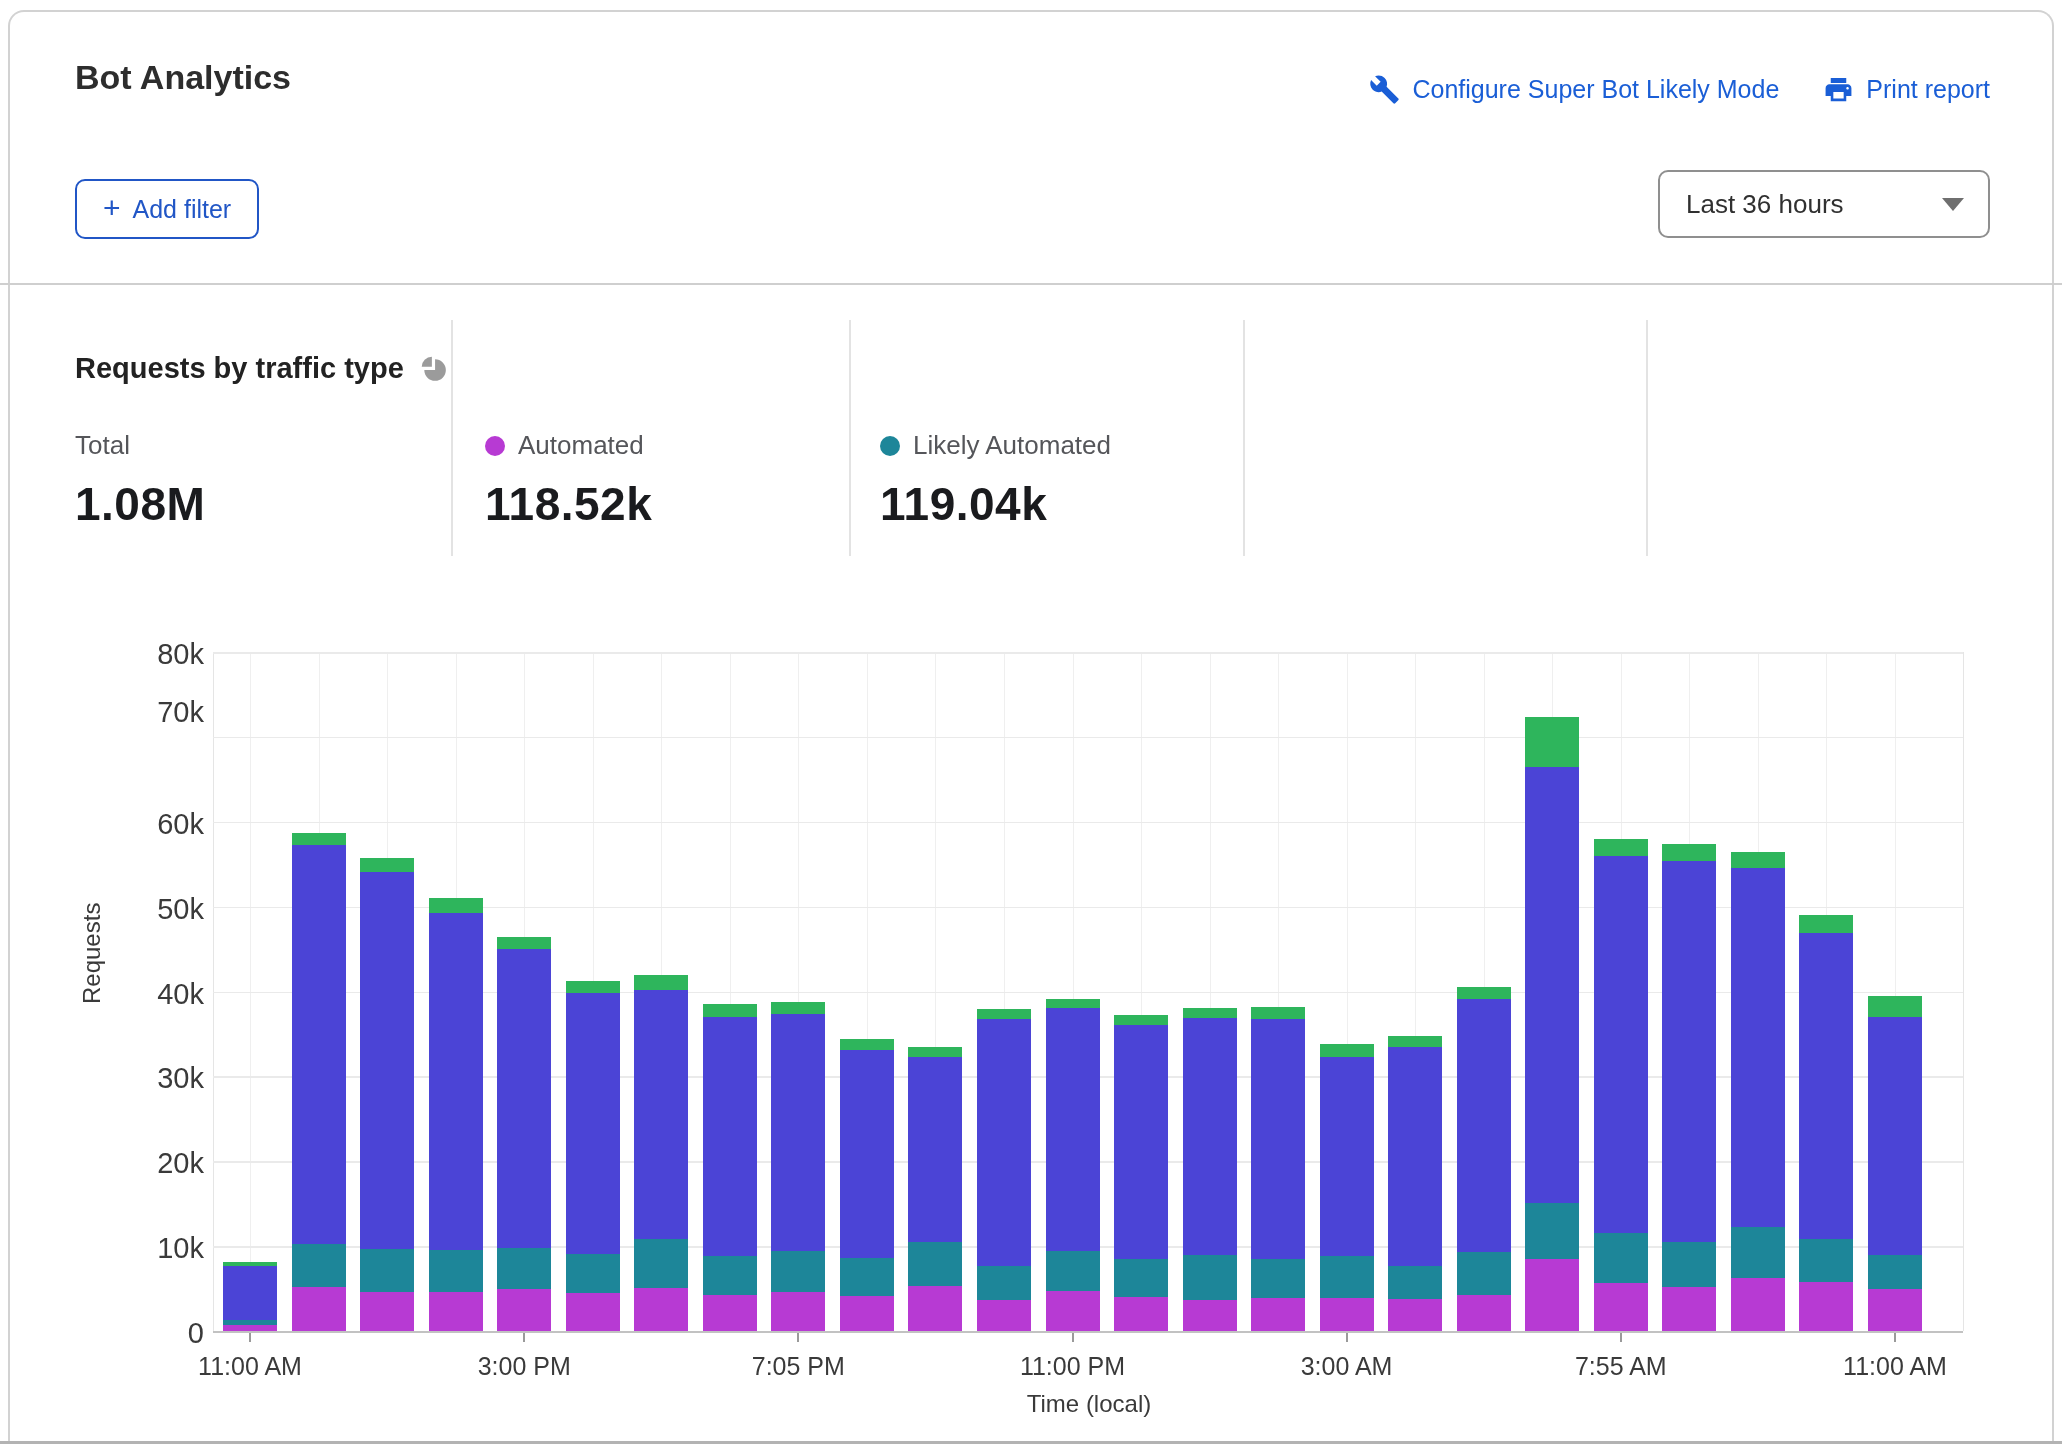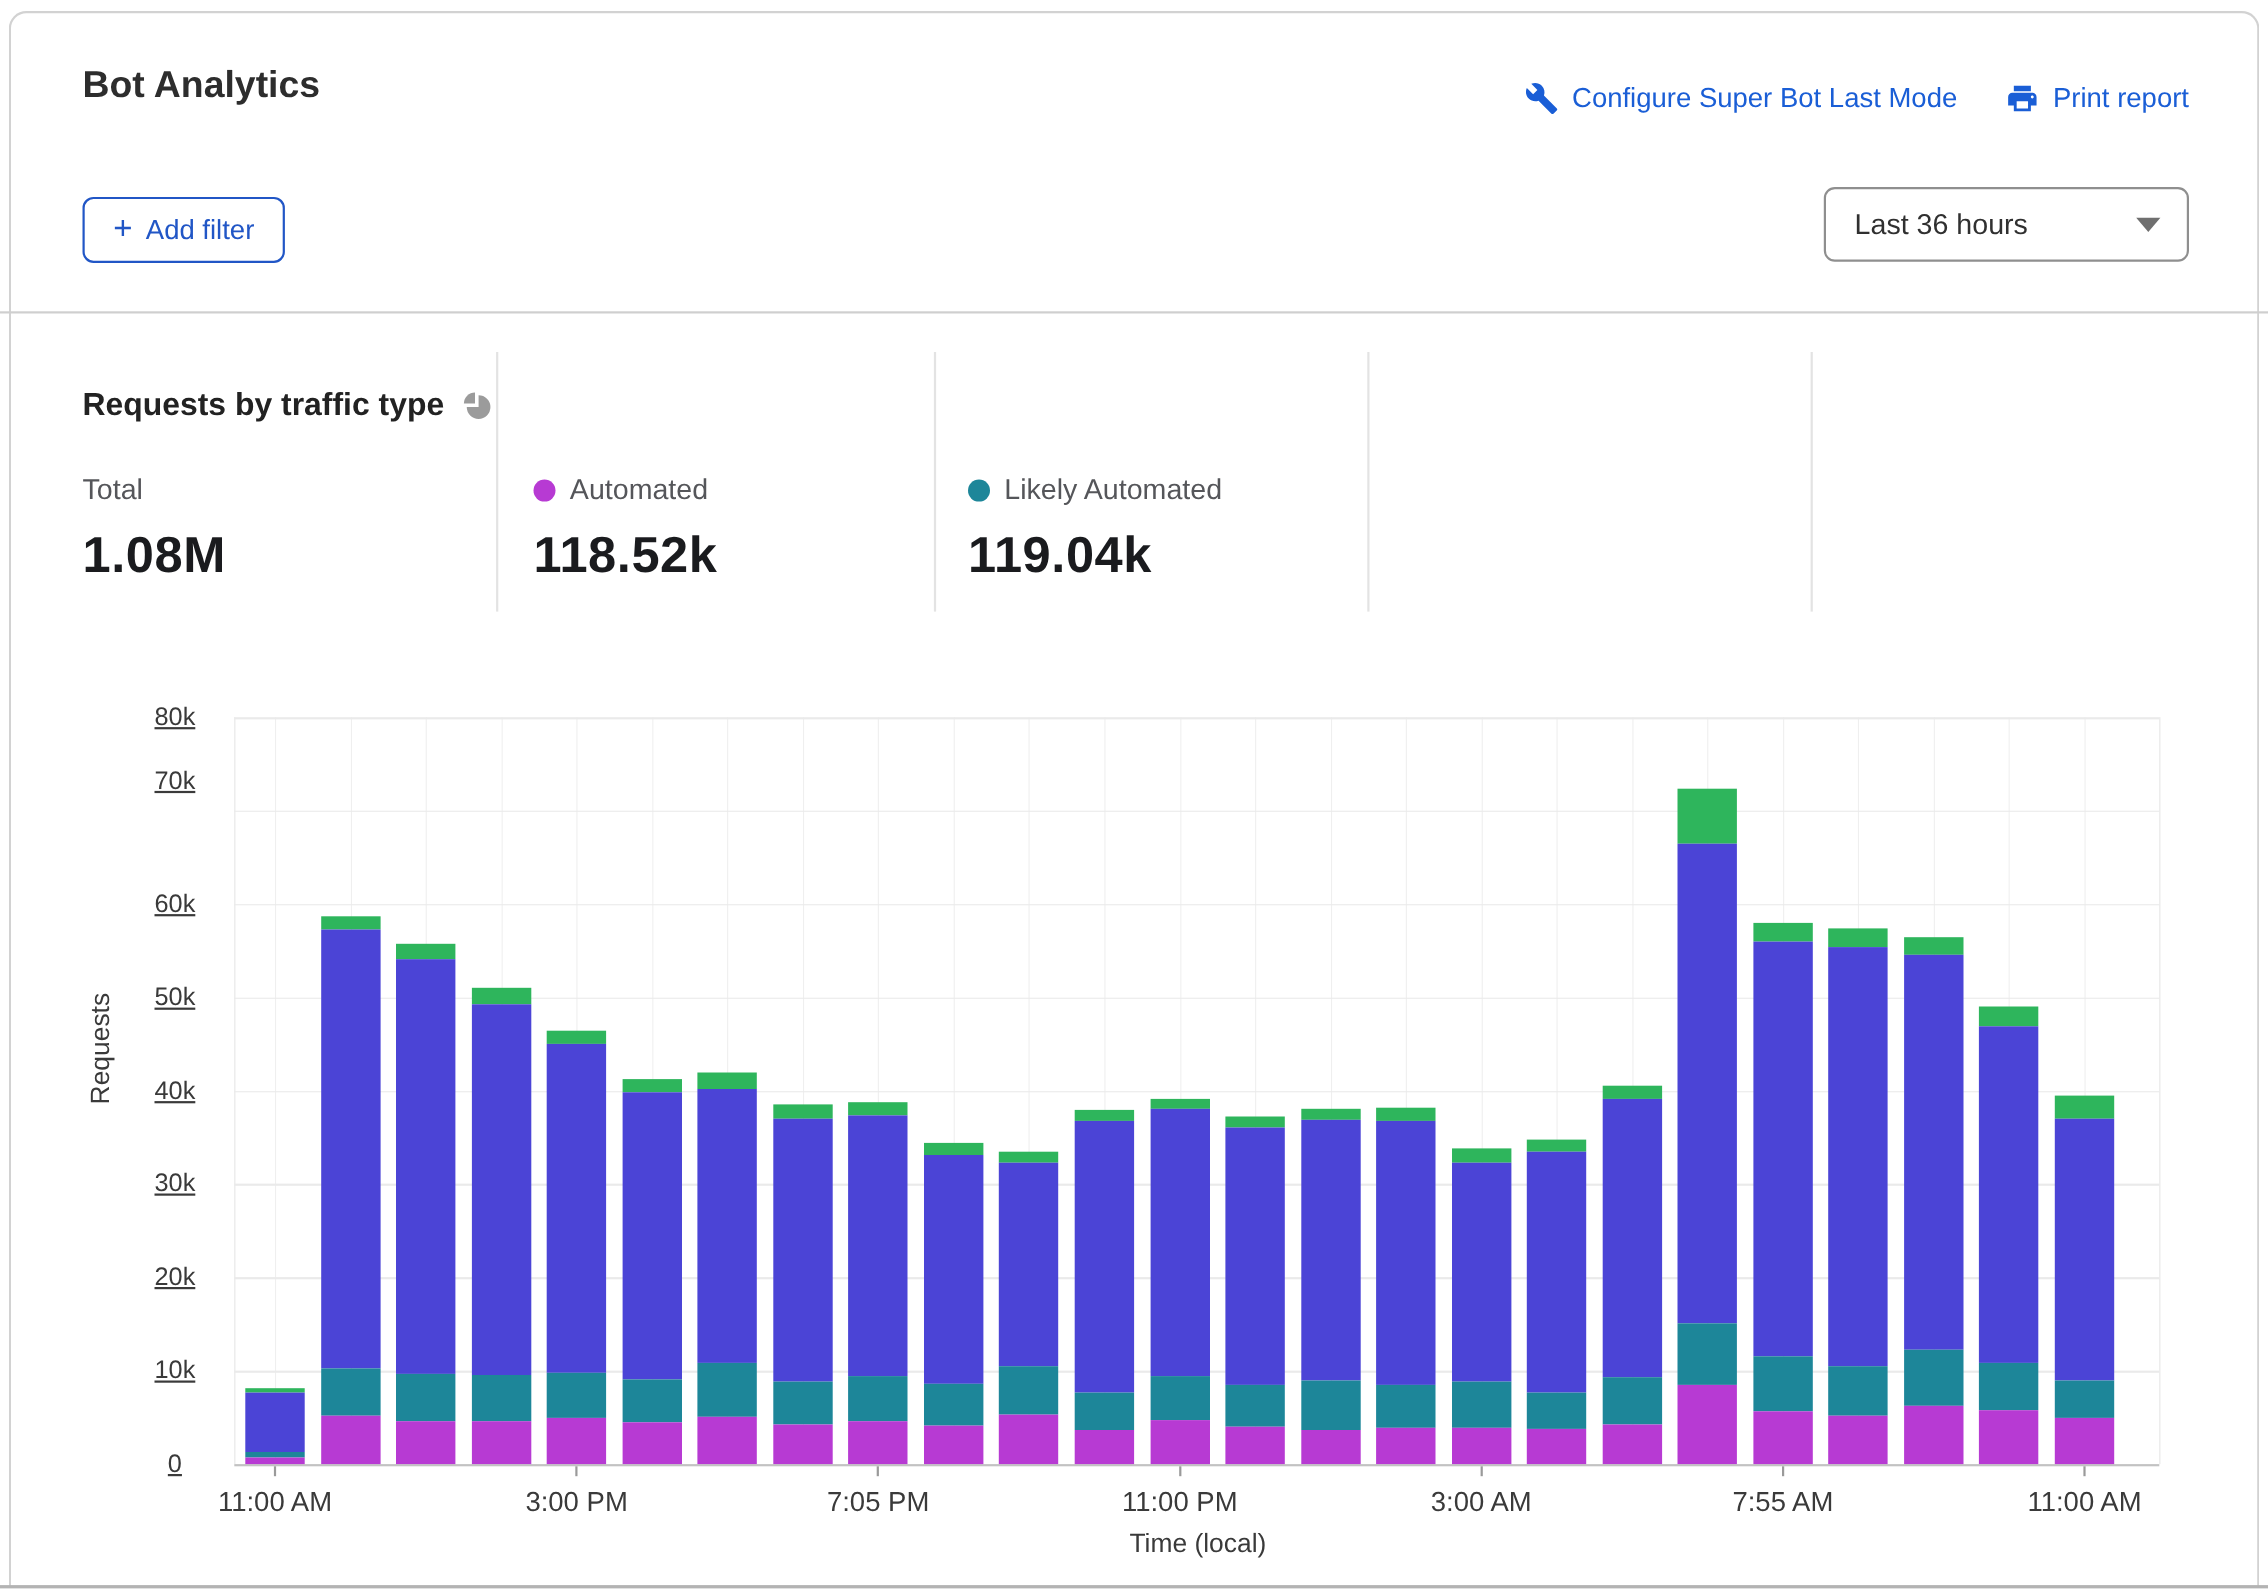--- a/index.html
+++ b/index.html
@@ -32,21 +32,21 @@
   .stat{position:absolute;top:430px;}
   .stat .lab{display:flex;align-items:center;gap:13px;font-size:26px;color:#55565a;}
   .dot{width:20px;height:20px;border-radius:50%;}
   .stat .val{margin-top:16px;font-size:46px;font-weight:700;color:#1a1b1e;letter-spacing:.5px;}
   .stat-sep{position:absolute;top:320px;width:1.5px;height:236px;background:#e3e3e3;}
 
   
   .hgrid{position:absolute;height:1.5px;background:#eaeaea;}
   .hgrid.zero{background:#c2c2c2;height:2px;}
   .vgrid{position:absolute;width:1px;background:#efefef;}
-  .ytick{position:absolute;width:90px;text-align:center;font-size:23px;color:#3a3a3a;text-decoration:underline;}
+  .ytick{position:absolute;width:90px;text-align:right;font-size:29px;color:#3a3a3a;}
   .xtick-label{position:absolute;width:180px;text-align:center;font-size:25px;color:#3a3a3a;}
   .xtick-mark{position:absolute;width:2px;height:9px;background:#9a9a9a;}
   .bar{position:absolute;display:flex;flex-direction:column;}
   .bar div{width:100%;}
   .y-axis-title{position:absolute;left:62px;top:960px;width:60px;font-size:24px;color:#3a3a3a;
       transform:rotate(-90deg);transform-origin:center;white-space:nowrap;text-align:center;}
   .x-axis-title{position:absolute;left:1009px;top:1390px;width:160px;text-align:center;font-size:24px;color:#3a3a3a;}
 </style>
 </head>
 <body>
@@ -54,21 +54,21 @@
 <div id="page">
   <div id="card"></div>
 
   <div class="page-title">Bot Analytics</div>
 
   <div class="header-links">
     <div class="hlink">
       <svg viewBox="0 0 24 24">
           <path d="M22.7 19l-9.1-9.1c.9-2.3.4-5-1.5-6.9-2-2-5-2.4-7.4-1.3L9 6 6 9 1.6 4.7C.4 7.1.9 10.1 2.9 12.1c1.9 1.9 4.6 2.4 6.9 1.5l9.1 9.1c.4.4 1 .4 1.4 0l2.3-2.3c.5-.4.5-1.1.1-1.4z"></path>
         </svg>
-      <span>Configure Super Bot Last Mode</span>
+      <span>Configure Super Bot Likely Mode</span>
     </div>
     <div class="hlink">
       <svg viewBox="0 0 24 24">
           <path d="M19 8H5c-1.66 0-3 1.34-3 3v6h4v4h12v-4h4v-6c0-1.66-1.34-3-3-3zm-3 11H8v-5h8v5zm3-7c-.55 0-1-.45-1-1s.45-1 1-1 1 .45 1 1-.45 1-1 1zm-1-9H6v4h12V3z"></path>
         </svg>
       <span>Print report</span>
     </div>
   </div>
 
   <button class="add-filter">

